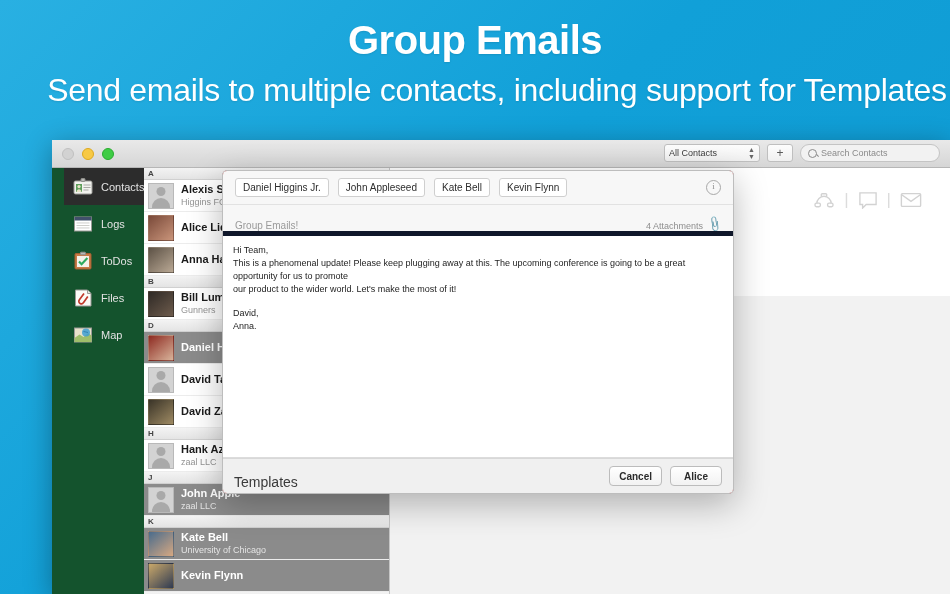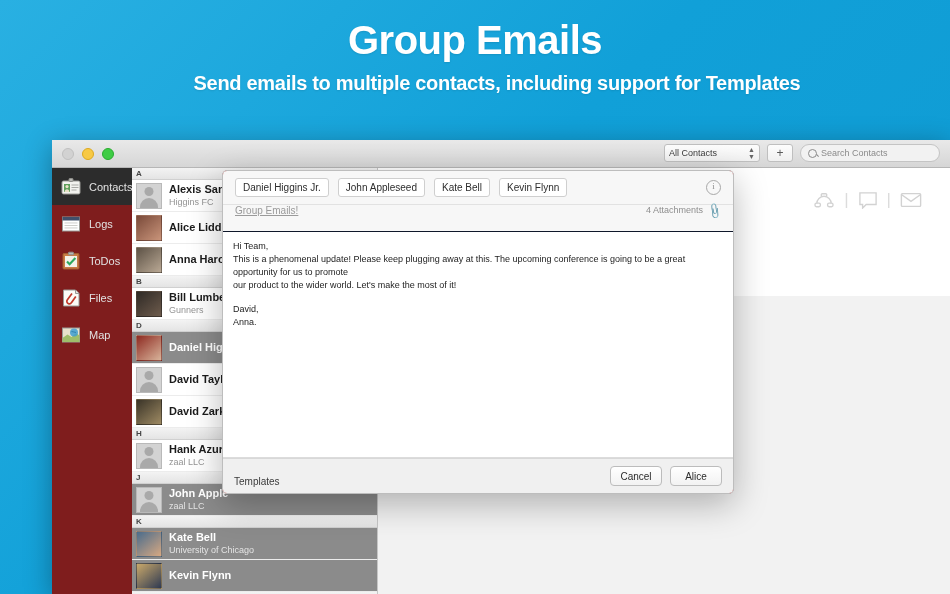--- a/index.html
+++ b/index.html
@@ -25,22 +25,22 @@
   }
   .promo-title {
     font-size: 40px;
     font-weight: bold;
     letter-spacing: -0.5px;
     margin-top: 18px;
     line-height: 1.1;
     text-shadow: 0 1px 2px rgba(0,0,0,0.10);
   }
   .promo-sub {
-    font-size: 20px;
-    font-weight: bold;
+    font-size: 32px;
+    font-weight: normal;
     margin-top: 10px;
     letter-spacing: -0.3px;
     text-shadow: 0 1px 2px rgba(0,0,0,0.10);
     margin-left: 44px;
   }
 
   
   .window {
     position: absolute;
     left: 52px;
@@ -147,23 +147,24 @@
   }
 
   .body-area {
     display: flex;
     height: 427px;
   }
 
   
   .sidebar {
     width: 80px;
-    background: #7f1d1d;
+    background: #14532d;
     flex: none;
     padding-top: 0;
+    padding-left: 12px;
   }
   .side-item {
     height: 37px;
     display: flex;
     align-items: center;
     gap: 7px;
     padding-left: 8px;
     color: #e2e2e2;
     font-size: 11px;
     box-sizing: border-box;
@@ -356,28 +357,27 @@
     border-radius: 50%;
     color: #8e8e8e;
     font-size: 9px;
     line-height: 11px;
     text-align: center;
     font-family: "Liberation Serif", serif;
   }
   .dlg-subject {
     height: 26px;
     display: flex;
-    align-items: flex-start;
+    align-items: flex-end;
     padding: 0 12px;
-    border-bottom: 1px solid #0f172a;
+    border-bottom: 5px solid #0f172a;
     background: #f7f7f7;
     font-size: 10px;
     color: #9a9a9a;
     position: relative;
-    text-decoration: underline;
   }
   .attach-info {
     position: absolute;
     right: 30px;
     font-size: 9px;
     color: #8e8e8e;
     margin-left: 15px;
   }
   .clip {
     position: absolute;
@@ -400,28 +400,29 @@
   .dlg-body .spacer { height: 11px; }
   .dlg-footer {
     height: 34px;
     background: #f0f0f0;
     display: flex;
     align-items: center;
     padding: 0 11px;
     border-top: 1px solid #d8d8d8;
   }
   .templates-btn {
-    font-size: 10px;
+    font-size: 14px;
     color: #3a3a3a;
     margin-top: 11px;
   }
   .foot-right {
     margin-left: auto;
     display: flex;
     gap: 8px;
+    font-weight: bold;
   }
   .btn {
     min-width: 52px;
     height: 20px;
     background: linear-gradient(to bottom, #ffffff, #f2f2f2);
     border: 1px solid #bcbcbc;
     border-radius: 4px;
     font-size: 10px;
     color: #2b2b2b;
     display: flex;

